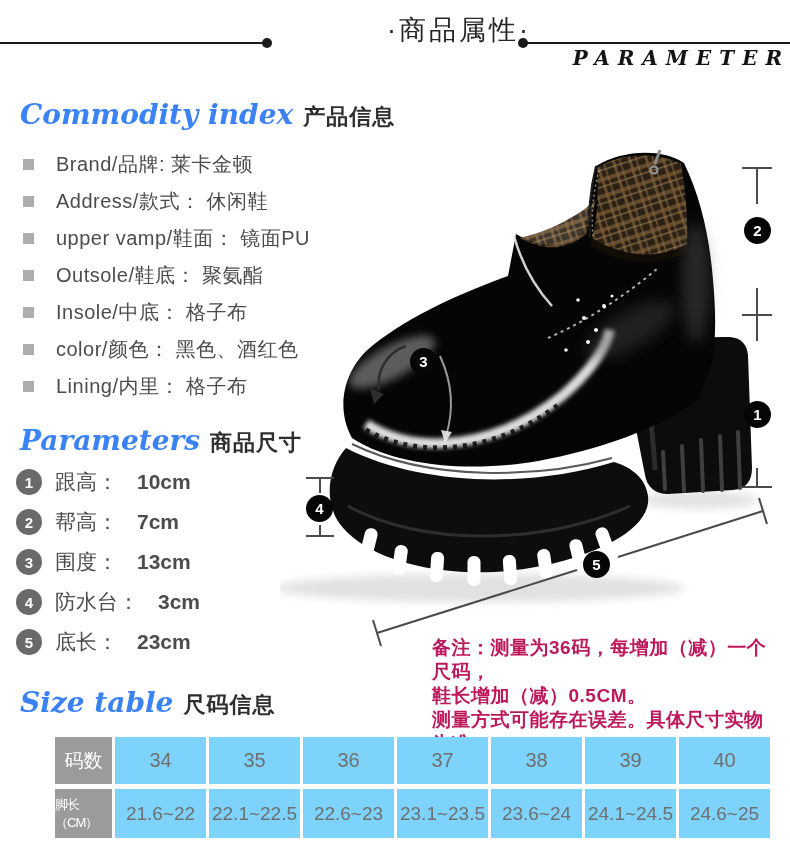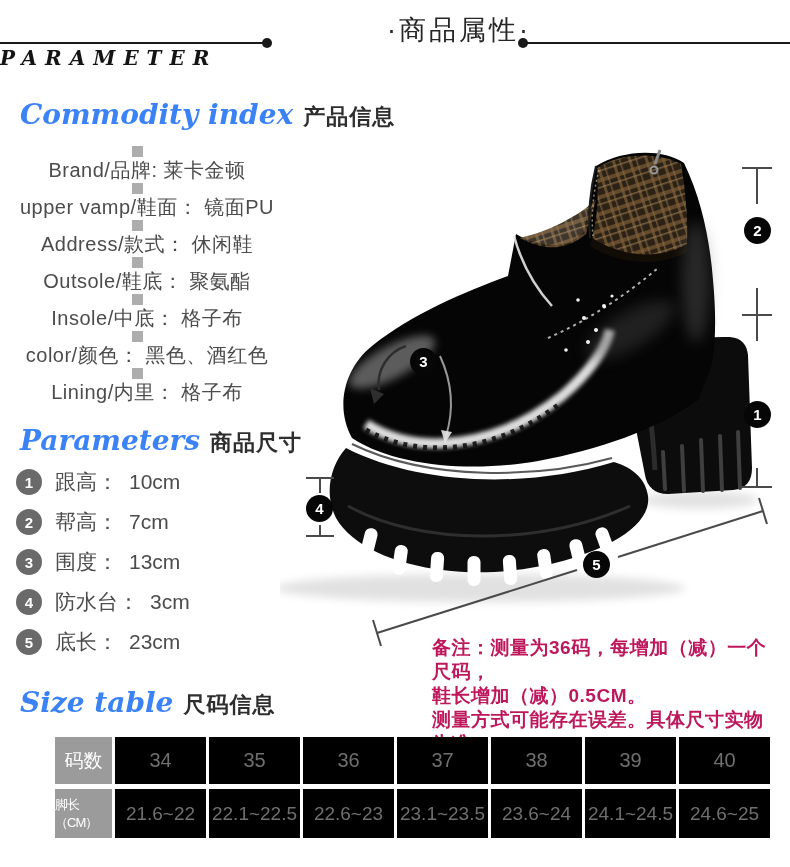--- a/index.html
+++ b/index.html
@@ -6,21 +6,21 @@
   .page {
     position:relative; width:790px; height:867px; background:#fff;
     font-family:"Liberation Sans", sans-serif; overflow:hidden;
   }
   
   .hdr-title {
     position:absolute; top:12px; left:16px; width:790px; text-align:center;
     font-size:27px; letter-spacing:3px; color:#262626; font-weight:400;padding-left:48px;
   }
   .hdr-sub {
-    position:absolute; top:46px; left:0; width:790px; text-align:left;
+    position:absolute; top:46px; left:0; width:790px; text-align:right;
     font-family:"DejaVu Serif", serif; font-style:italic; font-weight:700;
     font-size:20px; letter-spacing:8px; color:#141414;
   }
   .hdr-line { position:absolute; top:42px; height:2px; background:#1a1a1a; width:264px; }
   .hdr-line.left { left:0; }
   .hdr-line.right { right:0; }
   .hdr-dot { position:absolute; top:38px; width:10px; height:10px; border-radius:50%; background:#1a1a1a; }
   .hdr-dot.left { left:262px; }
   .hdr-dot.right { right:262px; }
 
@@ -29,34 +29,34 @@
   .sec-head .en {
     font-family:"DejaVu Serif", serif; font-style:italic; font-weight:600;
     font-size:28px; color:#3b82f6;
   }
   .sec-head .cn {
     font-size:22px; font-weight:700; color:#2e2e2e; margin-left:10px; letter-spacing:1px;
   }
 
   
   .commodity-list { position:absolute; left:20px; top:146px; }
-  .c-item { display:flex; align-items:center; height:37px;flex-direction:column; }
+  .c-item { display:flex; align-items:center; height:37px; }
   .c-bullet { width:11px; height:11px; background:#adadad; margin:0 22px 0 3px; flex:0 0 auto; }
   .c-text { font-size:20px; color:#4c4c4c; letter-spacing:0.5px; white-space:nowrap; }
 
   
   .param-list { position:absolute; left:16px; top:462px; }
   .p-item { display:flex; align-items:center; height:40px; }
   .p-badge {
     width:26px; height:26px; border-radius:50%; background:#6a6a6a; color:#fff;
     font-size:15px; font-weight:700; display:flex; align-items:center; justify-content:center;
     flex:0 0 auto;
   }
   .p-label { font-size:21px; color:#4c4c4c; margin-left:13px; white-space:nowrap; }
-  .p-value { font-size:21px; color:#4c4c4c; margin-left:11px; white-space:nowrap; }
+  .p-value { font-size:21px; color:#4c4c4c; margin-left:19px; white-space:nowrap;font-weight:bold; }
 
   
   .photo-svg { position:absolute; left:280px; top:100px; width:510px; height:560px; }
   .marker {
     position:absolute; width:27px; height:27px; border-radius:50%; background:#060606;
     color:#fff; font-size:15px; font-weight:700;
     display:flex; align-items:center; justify-content:center; z-index:5;
   }
   .m1 { left:744px; top:401px; }
   .m2 { left:744px; top:217px; }
@@ -64,21 +64,21 @@
   .m4 { left:306px; top:495px; }
   .m5 { left:583px; top:551px; }
 
   
   .note { position:absolute; left:432px; top:636px; width:336px; font-size:19px;
           color:#be185d; line-height:24px; letter-spacing:0.5px;font-weight:bold; }
 
   
   .size-table { position:absolute; left:55px; top:737px; }
   .st-row { display:grid; grid-template-columns:57px repeat(7,91px); gap:3px; margin-bottom:5px; }
-  .st-row .cell { background:#000000; color:#6f6f6f; display:flex; align-items:center; justify-content:center; }
+  .st-row .cell { background:#7dd3fc; color:#6f6f6f; display:flex; align-items:center; justify-content:center; }
   .st-row .label { background:#9b9b9b; color:#fff; display:flex; align-items:center; justify-content:center; }
   .st-row.r1 > div { height:47px; font-size:20px; }
   .st-row.r2 > div { height:49px; font-size:19px; }
   .st-row.r1 .label { font-size:19px; }
   .st-row.r2 .label { font-size:13px; letter-spacing:-1px; }
 </style>
 </head>
 <body>
 
 <div class="page">
@@ -93,25 +93,25 @@
   <div class="sec-head" style="top:98px;">
     <span class="en">Commodity index</span><span class="cn">产品信息</span>
   </div>
   <div class="commodity-list">
     <div class="c-item">
       <span class="c-bullet"></span>
       <span class="c-text">Brand/品牌: 莱卡金顿</span>
     </div>
     <div class="c-item">
       <span class="c-bullet"></span>
+      <span class="c-text">Address/款式： 休闲鞋</span>
+    </div>
+    <div class="c-item">
+      <span class="c-bullet"></span>
       <span class="c-text">upper vamp/鞋面： 镜面PU</span>
-    </div>
-    <div class="c-item">
-      <span class="c-bullet"></span>
-      <span class="c-text">Address/款式： 休闲鞋</span>
     </div>
     <div class="c-item">
       <span class="c-bullet"></span>
       <span class="c-text">Outsole/鞋底： 聚氨酯</span>
     </div>
     <div class="c-item">
       <span class="c-bullet"></span>
       <span class="c-text">Insole/中底： 格子布</span>
     </div>
     <div class="c-item">

